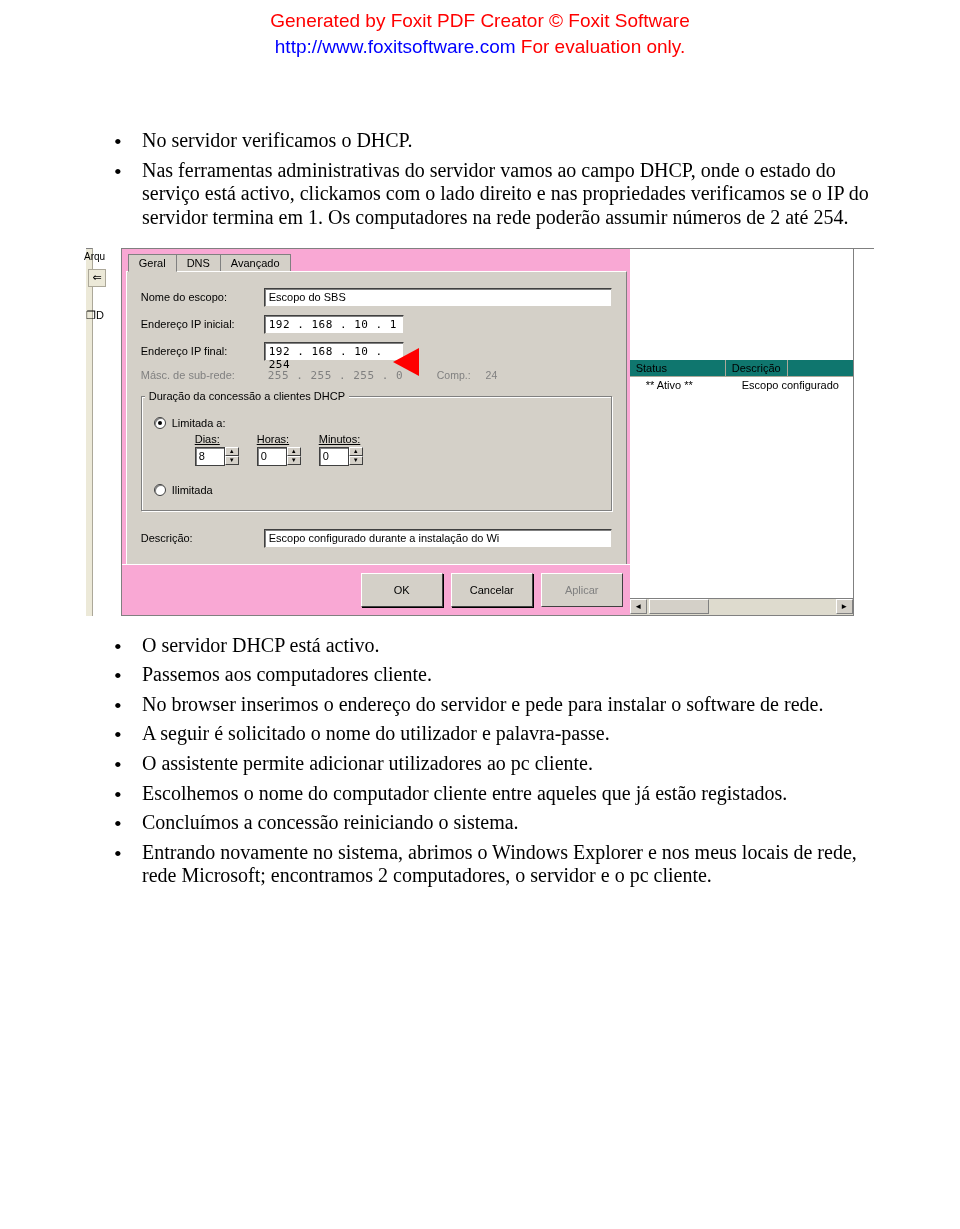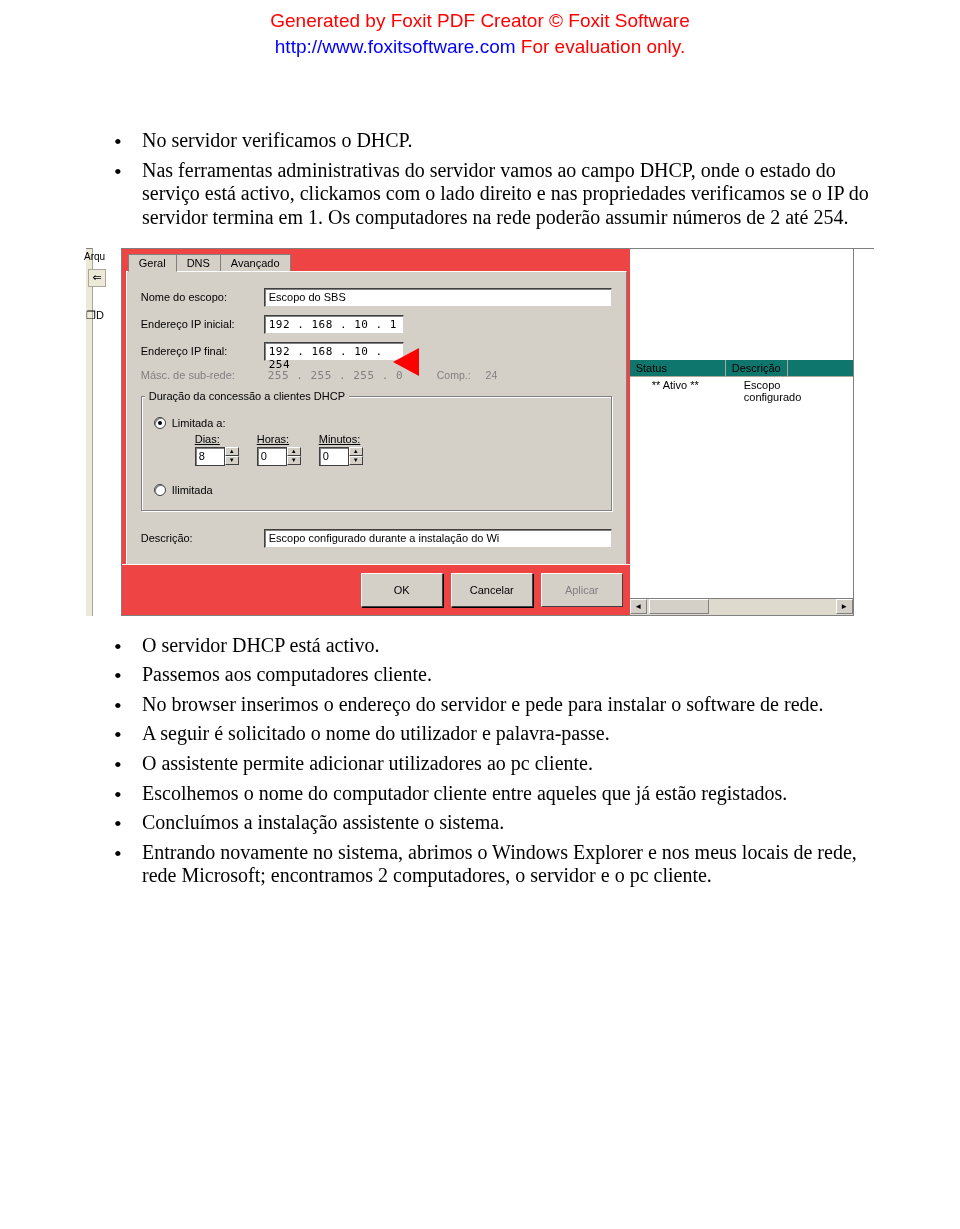--- a/index.html
+++ b/index.html
@@ -24,21 +24,21 @@
 }
 ul.bullets { list-style: none; padding-left: 4px; }
 ul.bullets li { position: relative; padding-left: 52px; margin-bottom: 6px; line-height: 1.18; }
 ul.bullets li::before { content: "•"; position: absolute; left: 24px; font-size: 22px; }
 .dialog-wrap {
   margin: 18px 0 18px 0;
   display: flex;
 }
 .dialog {
   width: 535px;
-  background: #ef4444;
+  background: #f9a8d4;
   font-family: Tahoma, Arial, sans-serif;
   font-size: 10.5px;
   color: #000;
   border: 1px solid #808080;
   border-right: none;
   position: relative;
   margin-left: 28px;
 }
 .mmc-strip {
   width: 25px;
@@ -68,21 +68,21 @@
 }
 .right-pane-inner {
   padding-top: 110px;
 }
 .rp-header {
   display:flex; background:#0f766e;
   border-top:1px solid #fff; border-bottom:1px solid #aca899;
 }
 .rp-header div { padding:2px 6px; border-right:1px solid #aca899; }
 .rp-header .c1{width:96px;}
-.rp-row { display:flex; padding:2px 16px; }
+.rp-row { display:flex; padding:2px 10px; }
 .rp-row .c1{width:96px; padding-left:6px;}
 .rp-row .c2{padding-left:6px;}
 .right-cap { width: 85px; border-top:1px solid #808080; background:#fff; }
 .tabs {
   display: flex;
   padding: 4px 0 0 6px;
   gap: 0;
 }
 .tab {
   border: 1px solid #808080;
@@ -322,17 +322,17 @@
   <div class="right-cap"></div>
 </div>
 
 <ul class="bullets">
   <li>O servidor DHCP está activo.</li>
   <li>Passemos aos computadores cliente.</li>
   <li>No browser inserimos o endereço do servidor e pede para instalar o software de rede.</li>
   <li>A seguir é solicitado o nome do utilizador e palavra-passe.</li>
   <li>O assistente permite adicionar utilizadores ao pc cliente.</li>
   <li>Escolhemos o nome do computador cliente entre aqueles que já estão registados.</li>
-  <li>Concluímos a instalação assistente o sistema.</li>
+  <li>Concluímos a concessão reiniciando o sistema.</li>
   <li>Entrando novamente no sistema, abrimos o Windows Explorer e nos meus locais de rede, rede Microsoft; encontramos 2 computadores, o servidor e o pc cliente.</li>
 </ul>
 
 </div>
 
 </body></html>

